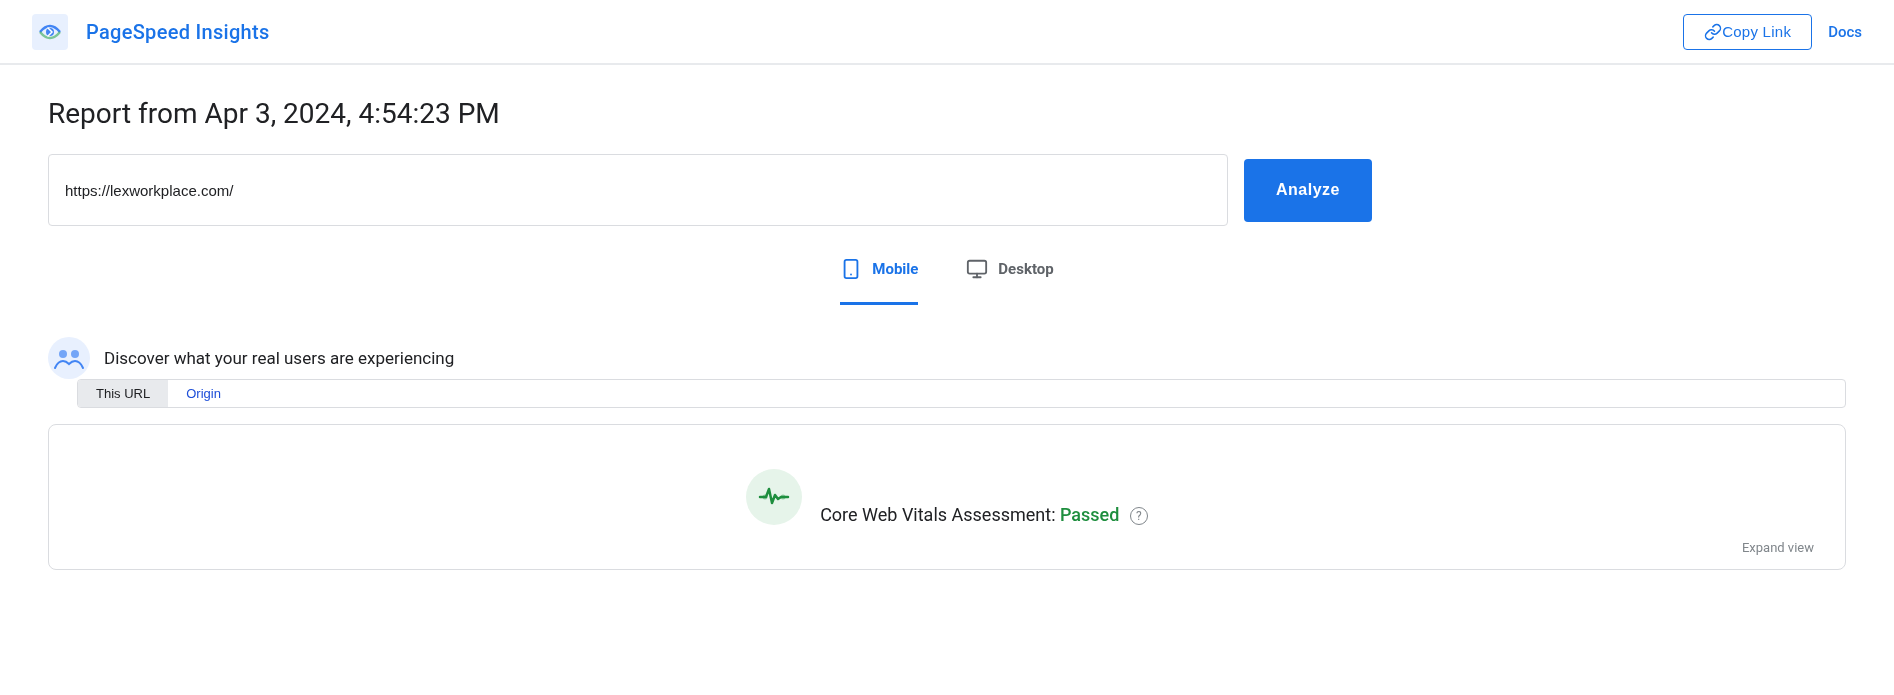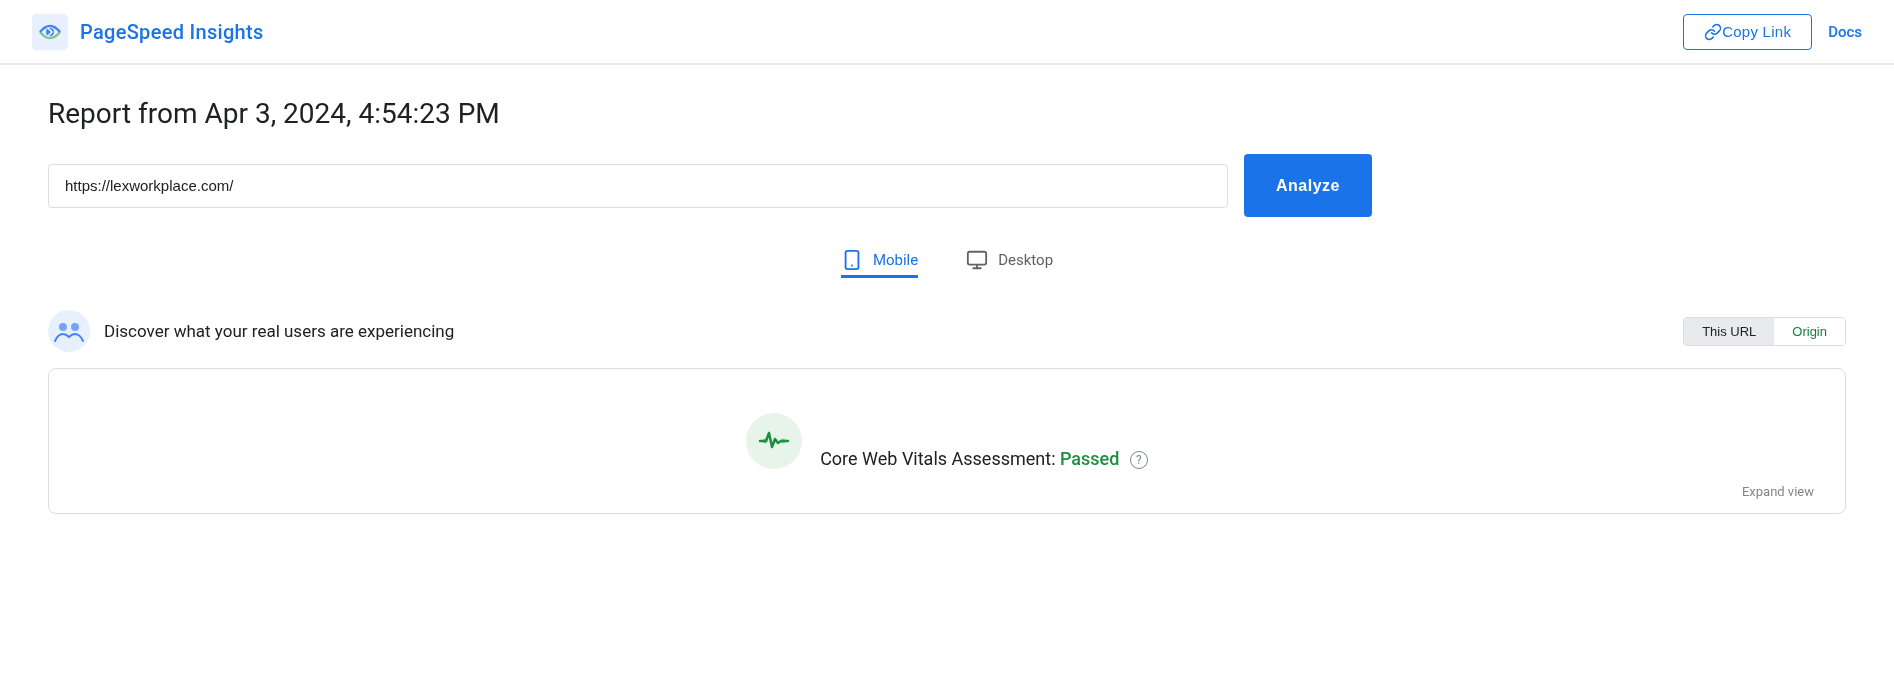--- a/index.html
+++ b/index.html
@@ -23,21 +23,21 @@
       align-items: center;
       justify-content: space-between;
       padding: 12px 32px;
       border-bottom: 1px solid #e8eaed;
       height: 64px;
     }
 
     .header-left {
       display: flex;
       align-items: center;
-      gap: 12px;
+      gap: 18px;
     }
 
     .logo-icon {
       width: 36px;
       height: 36px;
     }
 
     .app-title {
       font-size: 20px;
       font-weight: 500;
@@ -89,21 +89,21 @@
     
     .url-input-row {
       display: flex;
       align-items: center;
       gap: 16px;
       margin-bottom: 32px;
     }
 
     .url-input {
       flex: 1;
-      height: 44px;
+      height: 72px;
       padding: 0 16px;
       border: 1.5px solid #dadce0;
       border-radius: 4px;
       font-size: 15px;
       color: #202124;
       outline: none;
       max-width: 1180px;
     }
 
     .analyze-btn {
@@ -125,24 +125,24 @@
       align-items: center;
       justify-content: center;
       gap: 48px;
       margin-bottom: 32px;
     }
 
     .device-tab {
       display: flex;
       align-items: center;
       gap: 10px;
-      padding-bottom: 4px;
+      padding-bottom: 22px;
       cursor: pointer;
       font-size: 15px;
-      font-weight: 400;
+      font-weight: 700;
       color: #5f6368;
       border-bottom: 3px solid transparent;
     }
 
     .device-tab.active {
       color: #1a73e8;
       border-bottom: 3px solid #1a73e8;
     }
 
     .device-tab svg {
@@ -150,23 +150,23 @@
       height: 22px;
     }
 
     
     .real-users-section {
       margin-bottom: 16px;
     }
 
     .real-users-header {
       display: flex;
-      align-items: center;
       justify-content: space-between;
       margin-bottom: 16px;
+      flex-direction: column;
     }
 
     .real-users-left {
       display: flex;
       align-items: center;
       gap: 14px;
     }
 
     .users-icon {
       width: 42px;
@@ -187,21 +187,21 @@
       margin-left: 29px;
     }
 
     .url-origin-btn {
       padding: 6px 18px;
       font-size: 13px;
       font-weight: 500;
       cursor: pointer;
       border: none;
       background: #fff;
-      color: #15803d;
+      color: #1d4ed8;
     }
 
     .url-origin-btn.active {
       background: #e8eaed;
       color: #202124;
     }
 
     
     .cwv-card {
       border: 1px solid #dadce0;

